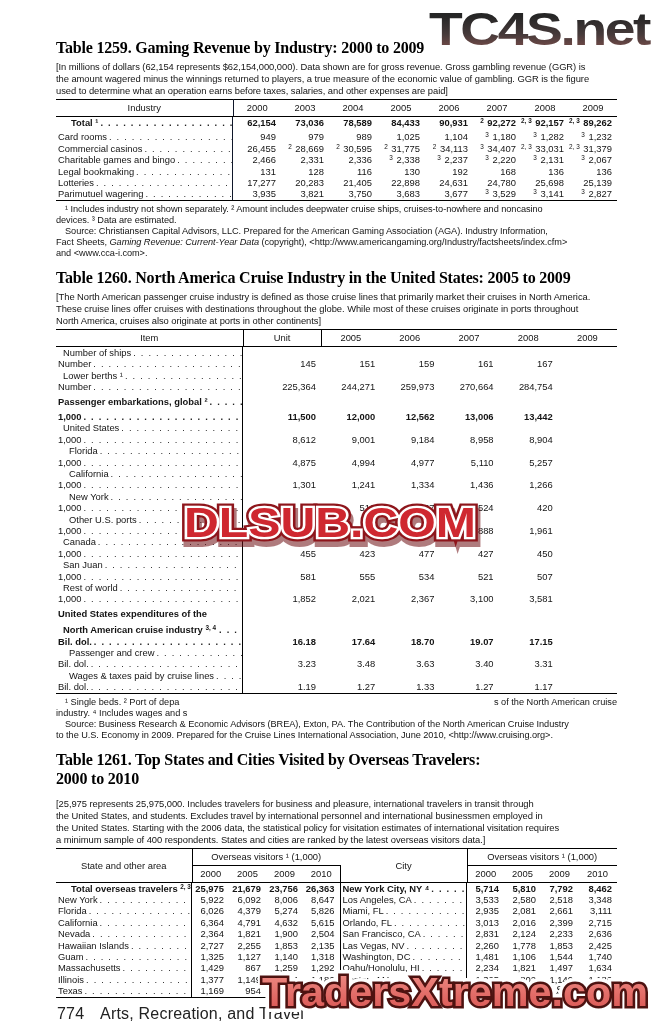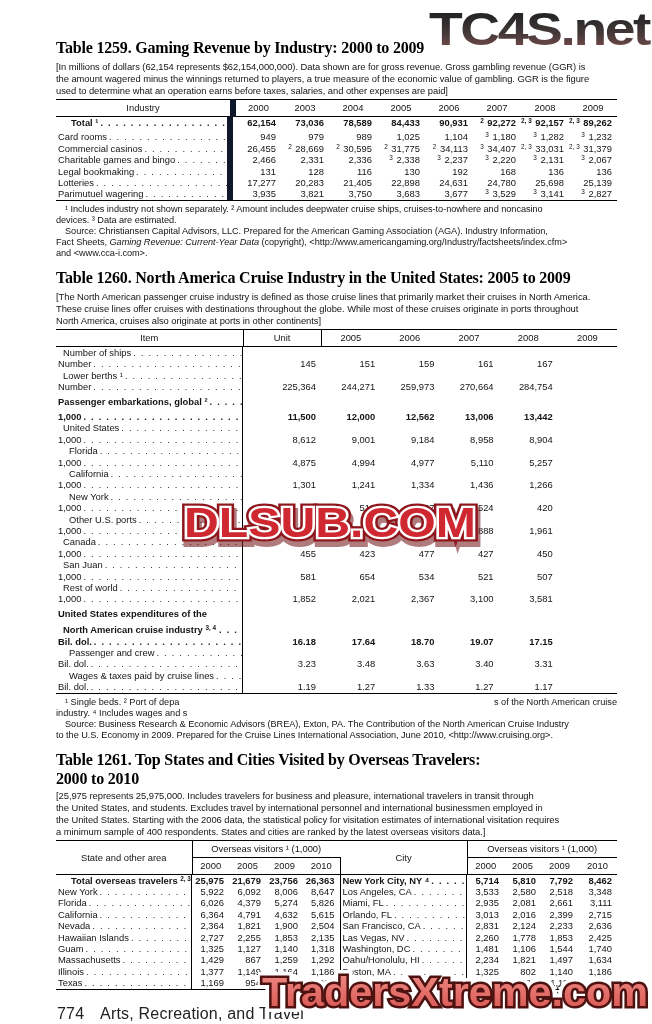--- a/index.html
+++ b/index.html
@@ -25,21 +25,21 @@
   td.num{text-align:right;padding-right:5px;white-space:nowrap}
   .stub{display:flex;align-items:baseline;overflow:hidden}
   .stub .t{white-space:nowrap}
   .dots{flex:1;overflow:hidden;white-space:nowrap;letter-spacing:1.2px;margin-left:2px;color:#222}
   .dots::before{content:". . . . . . . . . . . . . . . . . . . . . . . . . . . . . . . . . . . . . . . . . . . . . . . . . . . . . . . ."}
   tr.b{font-weight:bold}
   tr.g td{padding-top:4px}
   .i1{padding-left:7px}.i2{padding-left:13px}.i0{padding-left:2px}.itot{padding-left:15px}
   sup{font-size:6.4px;vertical-align:baseline;position:relative;top:-3px;line-height:0;margin-right:1px}
 
-  #t1259 th:first-child,#t1259 td:first-child{border-right:6px solid #0f172a}
+  #t1259 th:first-child,#t1259 td:first-child{border-right:1px solid #0f172a}
   #t1260 th:nth-child(1),#t1260 td:nth-child(1),
   #t1260 th:nth-child(2),#t1260 td:nth-child(2){border-right:1px solid #000}
   #t1261 th.rspan,#t1261 td:nth-child(1),#t1261 td:nth-child(5),#t1261 td:nth-child(6){border-right:1px solid #000}
   #t1261 th.grp{border-bottom:1px solid #000}
   #t1261 tr.last th:nth-child(4){border-right:1px solid #000}
 
   .fn1260-l1{display:flex;justify-content:space-between;white-space:nowrap}
   .fn1260-l1 span{text-indent:0}
 
   .wm{position:absolute;z-index:10;pointer-events:none}
@@ -354,21 +354,21 @@
         <tr class="">
           <td class="stub i1">
             <span class="t">San Juan</span>
             <span class="dots"></span>
           </td>
           <td class="stub i0">
             <span class="t">1,000</span>
             <span class="dots"></span>
           </td>
           <td class="num">581</td>
-          <td class="num">654</td>
+          <td class="num">555</td>
           <td class="num">534</td>
           <td class="num">521</td>
           <td class="num">507</td>
         </tr>
         <tr class="">
           <td class="stub i1">
             <span class="t">Rest of world</span>
             <span class="dots"></span>
           </td>
           <td class="stub i0">
@@ -444,21 +444,21 @@
       <span style="text-indent:9px;display:inline-block">¹ Single beds. ² Port of depa</span>
       <span>s of the North American cruise</span>
     </div>
     <div>industry. ⁴ Includes wages and s</div>
   </div>
   <div class="src lines">
       <div>Source: Business Research &amp; Economic Advisors (BREA), Exton, PA. The Contribution of the North American Cruise Industry</div>
       <div>to the U.S. Economy in 2009. Prepared for the Cruise Lines International Association, June 2010, &lt;http://www.cruising.org&gt;.</div>
     </div>
 
-  <h2 class="tbl-title mt9" style="margin-bottom:2px">
+  <h2 class="tbl-title mt9" style="margin-bottom:10px">
     <span>Table 1261. Top States and Cities Visited by Overseas Travelers:</span><br>
     <span>2000 to 2010</span>
   </h2>
   <div class="lines">
       <div>[25,975 represents 25,975,000. Includes travelers for business and pleasure, international travelers in transit through</div>
       <div>the United States, and students. Excludes travel by international personnel and international businessmen employed in</div>
       <div>the United States. Starting with the 2006 data, the statistical policy for visitation estimates of international visitation requires</div>
       <div>a minimum sample of 400 respondents. States and cities are ranked by the latest overseas visitors data.]</div>
     </div>
   <table id="t1261">

